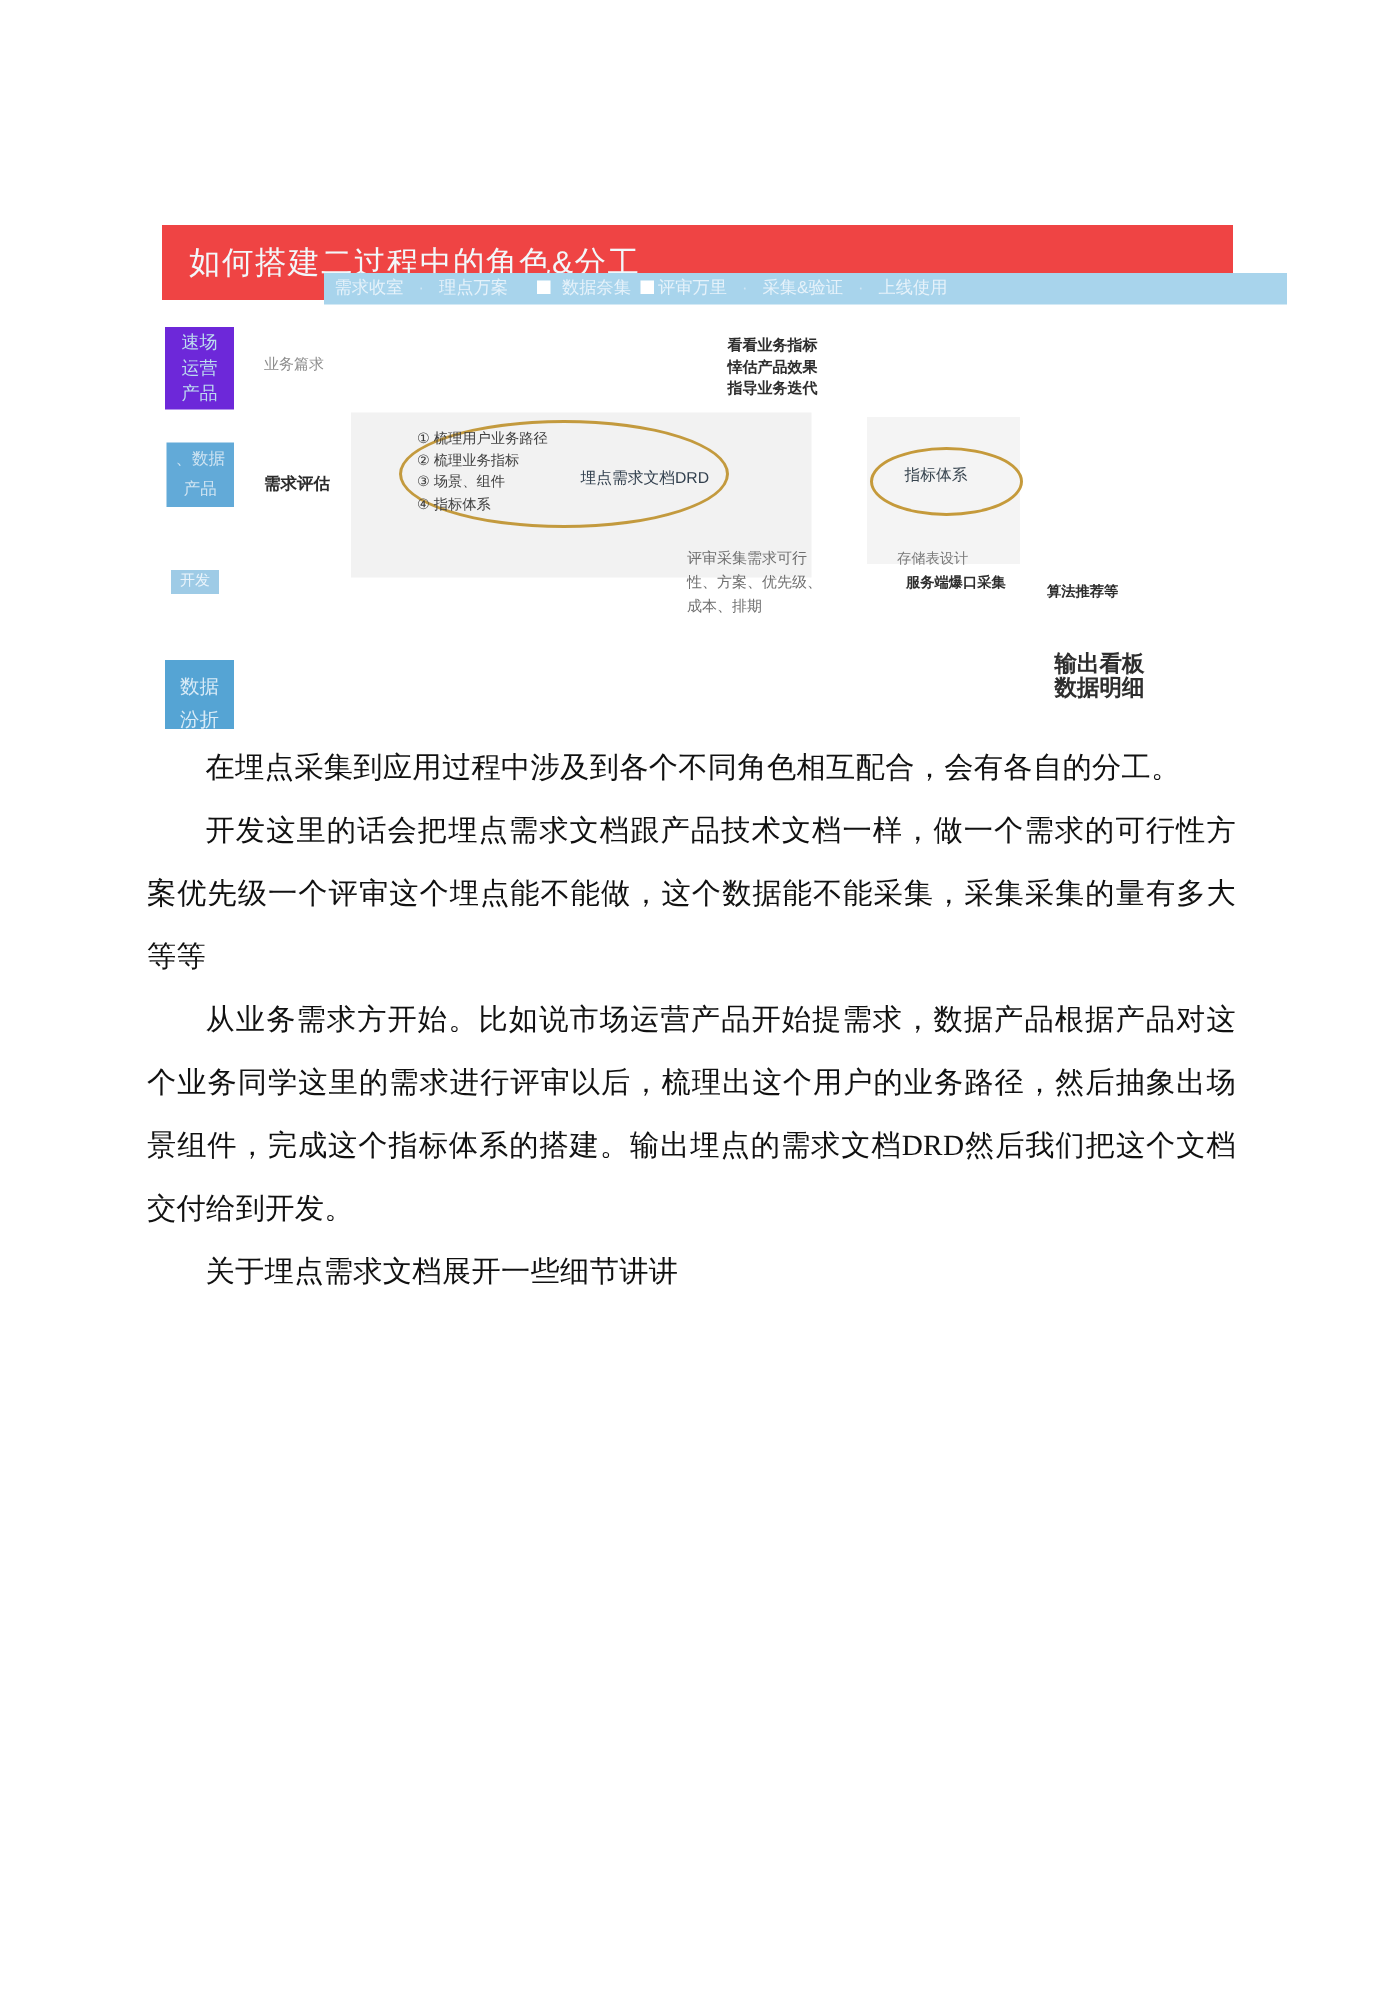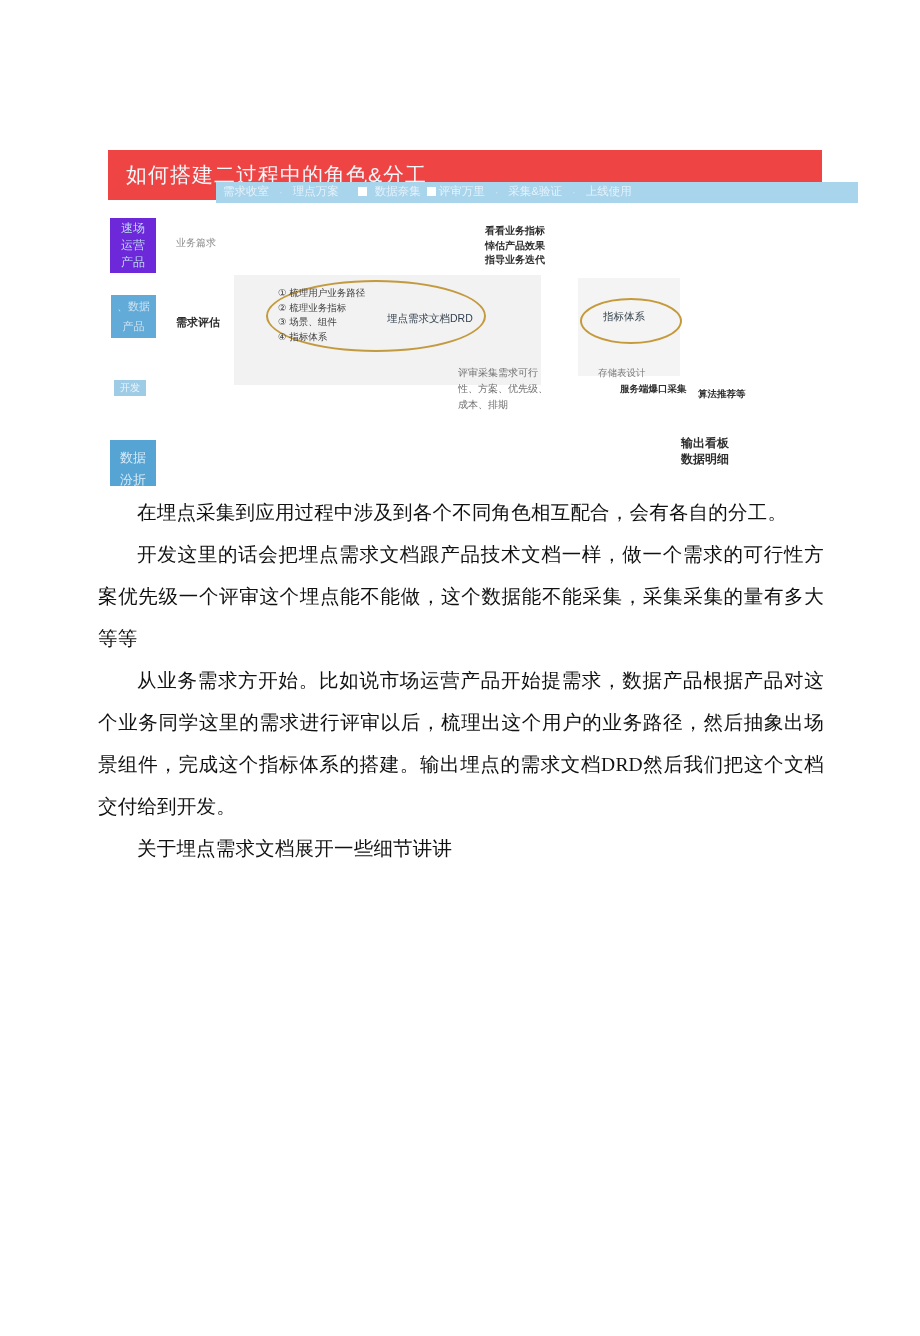--- a/index.html
+++ b/index.html
@@ -234,31 +234,31 @@
   .anno-storage {
     left: 490px; top: 255px;
     font-size: 9.5px;
     line-height: 16px;
     color: #7a7a7a;
   }
   .anno-storage .b2 {
     display: block;
     font-weight: bold;
     color: #2e2e2e;
-    margin-left: 22px;
+    margin-left: 6px;
   }
   .anno-algo {
     left: 590px; top: 278px;
     font-size: 9.5px;
     font-weight: bold;
     color: #2e2e2e;
   }
   .anno-output {
-    left: 573px; top: 325px;
-    font-size: 12px;
+    left: 595px; top: 325px;
+    font-size: 15px;
     font-weight: bold;
     line-height: 16px;
     color: #2e2e2e;
     text-align: left;
   }
 
   
   .body-copy {
     position: absolute;
     left: 98px;

